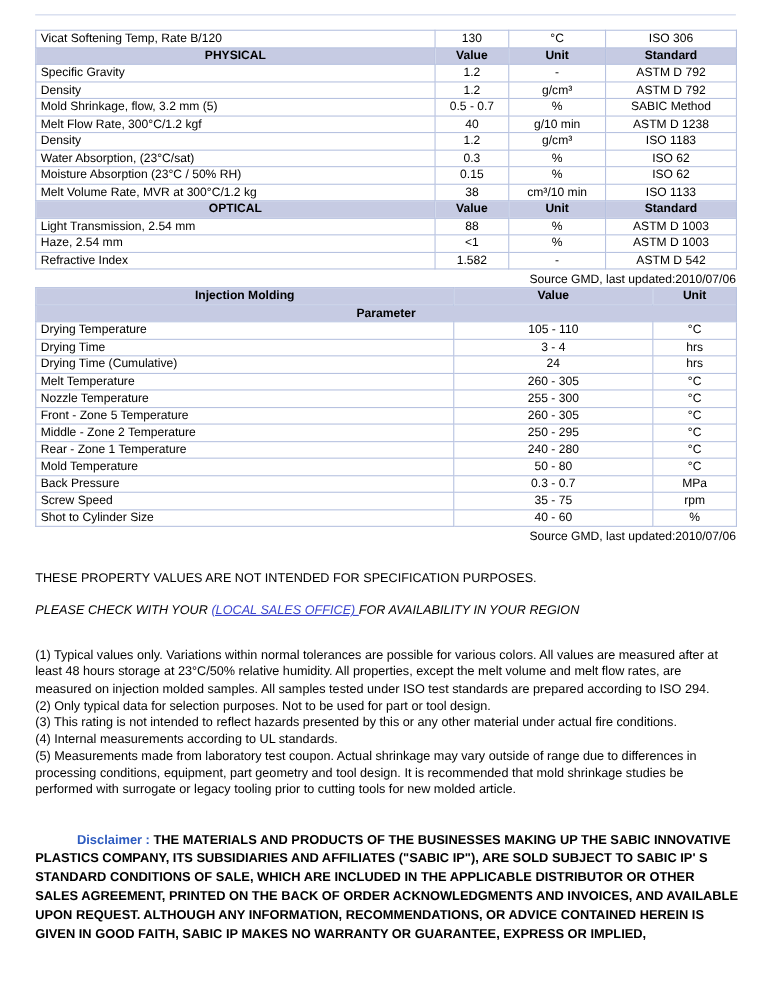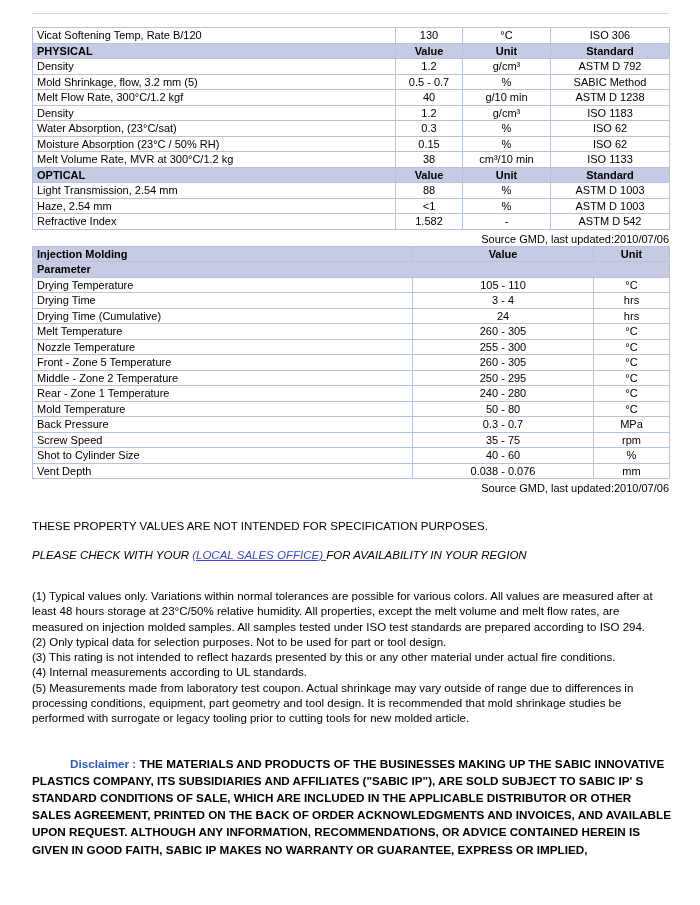--- a/index.html
+++ b/index.html
@@ -19,21 +19,21 @@
     overflow:hidden;
   }
   .content{padding:13px 31px 0 32px;width:700px;}
   .top-rule{border-top:1px solid #ccd4ea;height:0;margin-bottom:13px;}
   table{border-collapse:collapse;table-layout:fixed;width:637px;border:1px solid var(--border-outer);}
   td{
     border:1px solid var(--border-inner);
     font-size:11px;line-height:12.5px;padding:1px 4px;
     white-space:nowrap;overflow:hidden;vertical-align:middle;
   }
-  tr.hdr td{background:var(--header-bg);font-weight:bold;}
+  tr.hdr td{background:var(--header-bg);font-weight:bold;text-align:center;}
   td.c{text-align:center;}
   .source-note{width:637px;text-align:right;font-size:11px;line-height:13px;margin-top:3px;}
   .section-heading{color:var(--heading-blue);font-weight:bold;font-size:12px;margin:14px 0 11px 0;}
   .spec-note{margin-top:24px;font-size:11.5px;line-height:14px;}
   .availability{margin-top:15px;font-size:11.5px;line-height:14px;font-style:italic;}
   .availability a{color:var(--link-blue);text-decoration:underline;cursor:pointer;}
   .footnotes{margin-top:27px;font-size:11.5px;line-height:15.3px;width:640px;}
   .footnotes p{margin:0;}
   .disclaimer{margin-top:28px;font-size:11.7px;font-weight:bold;line-height:17.2px;width:640px;}
   .disclaimer .lbl{color:var(--disclaimer-blue);padding-left:38px;}
@@ -65,20 +65,26 @@
     <tbody>
       <tr class="hdr">
         <td>PHYSICAL</td>
         <td class="c">Value</td>
         <td class="c">Unit</td>
         <td class="c">Standard</td>
       </tr>
     </tbody>
     <tbody>
 
+        <tr>
+          <td>Specific Gravity</td>
+          <td class="c">1.2</td>
+          <td class="c">-</td>
+          <td class="c">ASTM D 792</td>
+        </tr>
 
         <tr>
           <td>Density</td>
           <td class="c">1.2</td>
           <td class="c">g/cm³</td>
           <td class="c">ASTM D 792</td>
         </tr>
 
         <tr>
           <td>Mold Shrinkage, flow, 3.2 mm (5)</td>
@@ -241,25 +247,20 @@
           <td class="c">35 - 75</td>
           <td class="c">rpm</td>
         </tr>
 
         <tr>
           <td>Shot to Cylinder Size</td>
           <td class="c">40 - 60</td>
           <td class="c">%</td>
         </tr>
 
-        <tr>
-          <td>Vent Depth</td>
-          <td class="c">0.038 - 0.076</td>
-          <td class="c">mm</td>
-        </tr>
       </tbody>
   </table>
 
   <div class="source-note">Source GMD, last updated:2010/07/06</div>
 
   <div class="spec-note">THESE PROPERTY VALUES ARE NOT INTENDED FOR SPECIFICATION PURPOSES.</div>
 
   <div class="availability"><span>PLEASE CHECK WITH YOUR </span><a>(LOCAL SALES OFFICE) </a><span>FOR AVAILABILITY IN YOUR REGION</span></div>
 
   <div class="footnotes">

